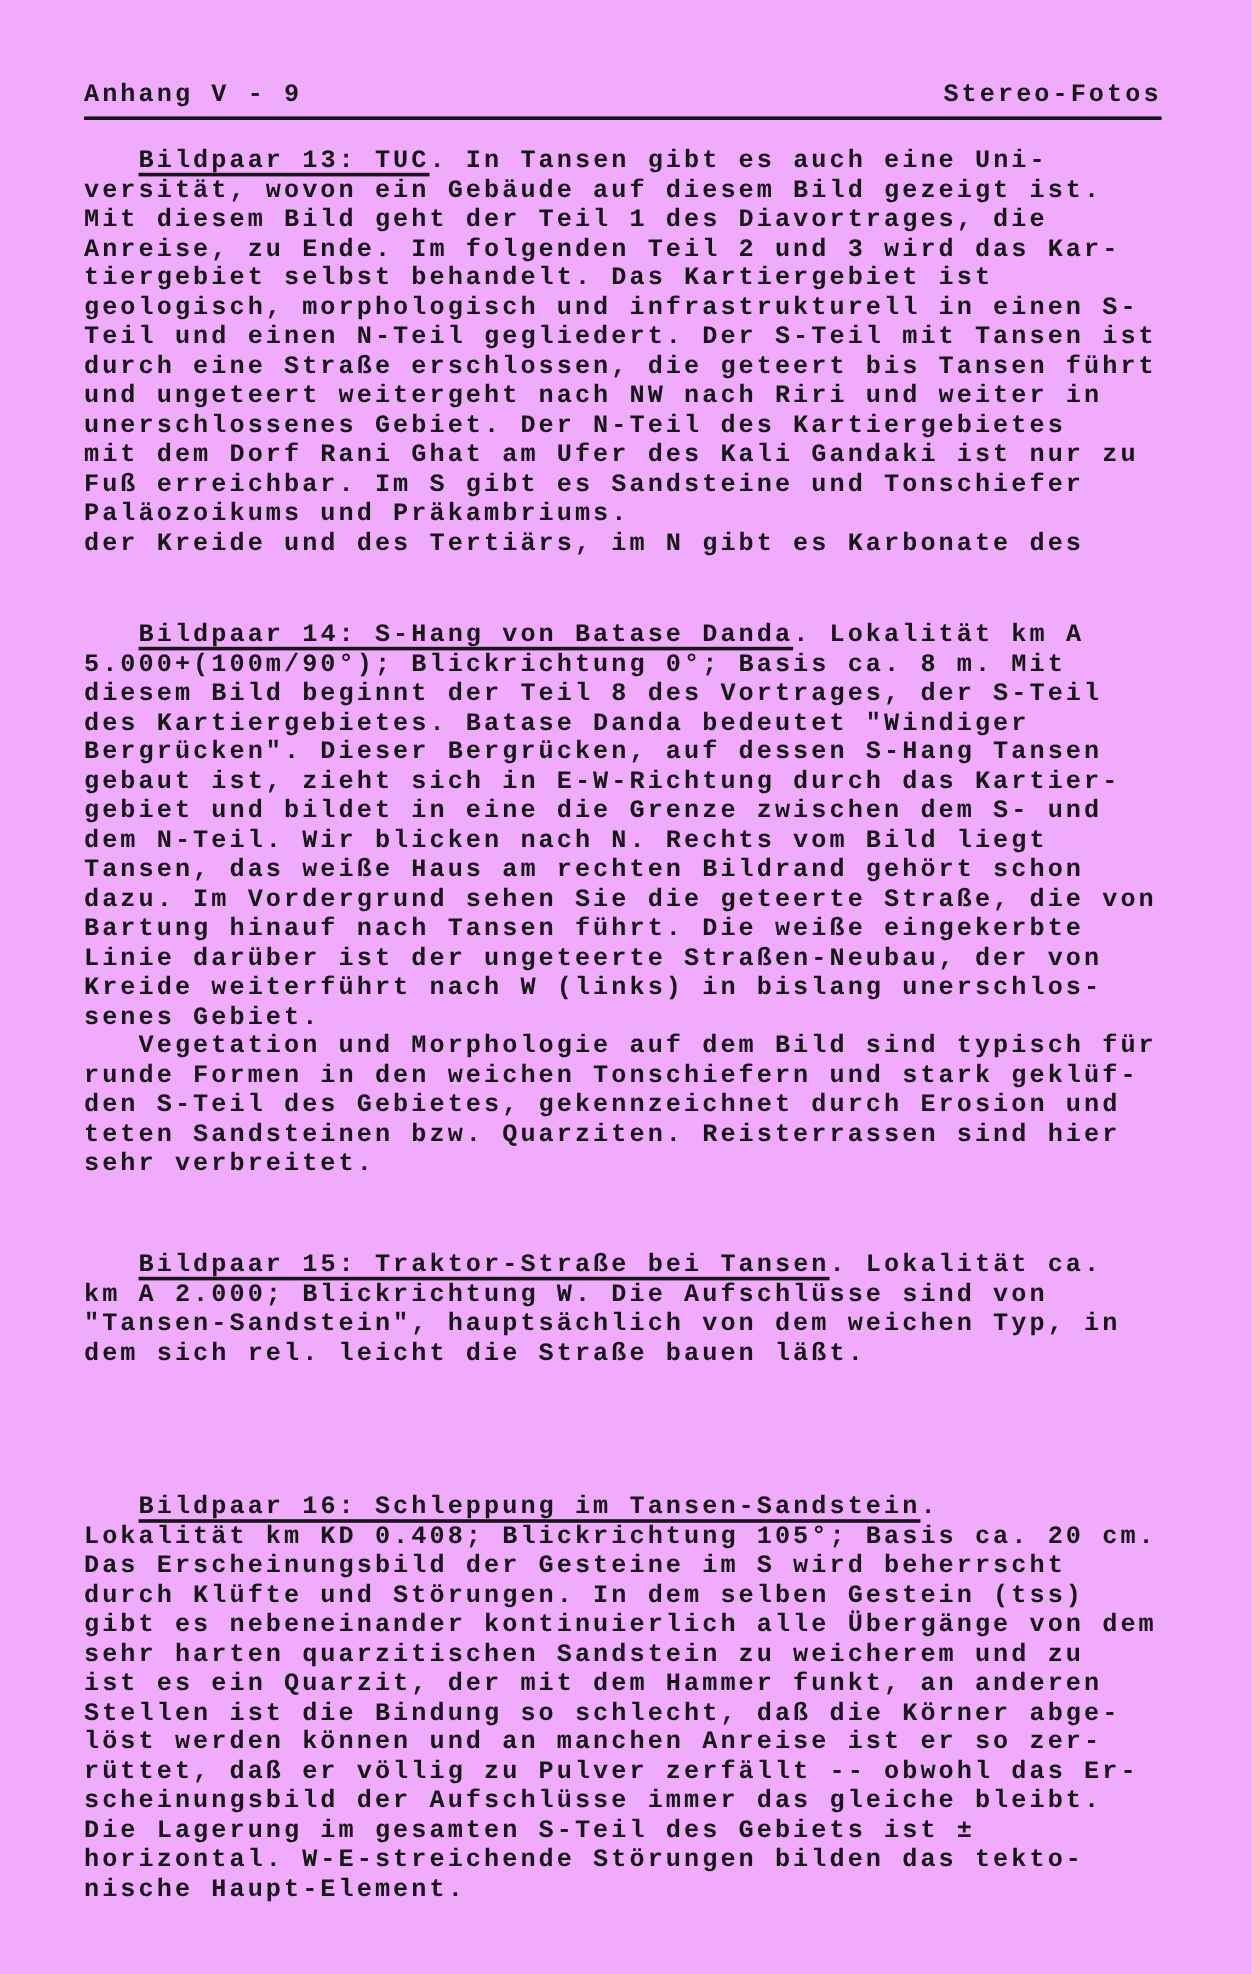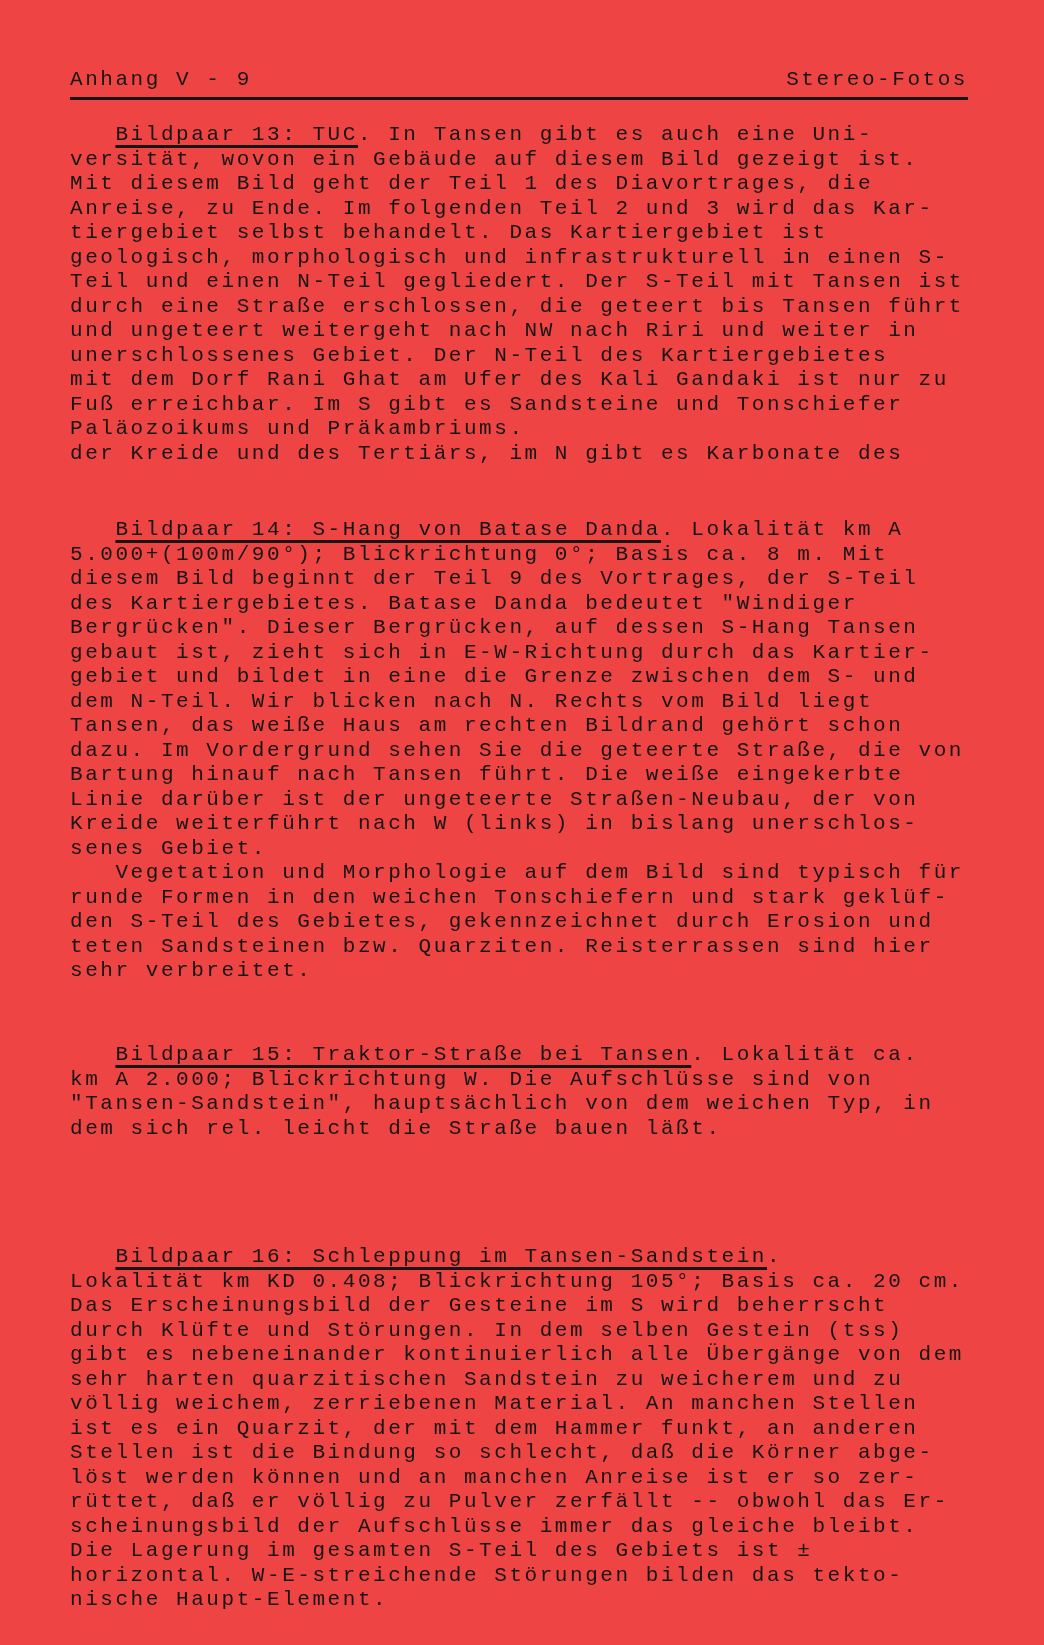--- a/index.html
+++ b/index.html
@@ -4,24 +4,24 @@
 <style>
   html, body {
     margin: 0;
     padding: 0;
     background: #ffffff;
   }
   #page {
     position: relative;
     width: 1044px;
     height: 1645px;
-    background: #ef4444;
+    background: #f0abfc;
     overflow: hidden;
     font-family: "Liberation Mono", "DejaVu Sans Mono", monospace;
-    font-weight: 400;
+    font-weight: 700;
     color: #161616;
   }
   .line {
     white-space: pre;
     font-size: 21px;
     line-height: 24.5px;
     letter-spacing: 2.55px;
   }
   #header {
     position: absolute;
@@ -72,21 +72,21 @@
         <div class="line">unerschlossenes Gebiet. Der N-Teil des Kartiergebietes</div>
         <div class="line">mit dem Dorf Rani Ghat am Ufer des Kali Gandaki ist nur zu</div>
         <div class="line">Fuß erreichbar. Im S gibt es Sandsteine und Tonschiefer</div>
         <div class="line">Paläozoikums und Präkambriums.</div>
         <div class="line">der Kreide und des Tertiärs, im N gibt es Karbonate des</div>
       </section>
 
   <section class="para">
     <div class="line heading"><span>   </span><span class="u">Bildpaar 14: S-Hang von Batase Danda</span><span>. Lokalität km A</span></div>
   <div class="line">5.000+(100m/90°); Blickrichtung 0°; Basis ca. 8 m. Mit</div>
-        <div class="line">diesem Bild beginnt der Teil 9 des Vortrages, der S-Teil</div>
+        <div class="line">diesem Bild beginnt der Teil 8 des Vortrages, der S-Teil</div>
         <div class="line">des Kartiergebietes. Batase Danda bedeutet "Windiger</div>
         <div class="line">Bergrücken". Dieser Bergrücken, auf dessen S-Hang Tansen</div>
         <div class="line">gebaut ist, zieht sich in E-W-Richtung durch das Kartier-</div>
         <div class="line">gebiet und bildet in eine die Grenze zwischen dem S- und</div>
         <div class="line">dem N-Teil. Wir blicken nach N. Rechts vom Bild liegt</div>
         <div class="line">Tansen, das weiße Haus am rechten Bildrand gehört schon</div>
         <div class="line">dazu. Im Vordergrund sehen Sie die geteerte Straße, die von</div>
         <div class="line">Bartung hinauf nach Tansen führt. Die weiße eingekerbte</div>
         <div class="line">Linie darüber ist der ungeteerte Straßen-Neubau, der von</div>
         <div class="line">Kreide weiterführt nach W (links) in bislang unerschlos-</div>
@@ -105,21 +105,20 @@
         <div class="line">dem sich rel. leicht die Straße bauen läßt.</div>
       </section>
 
   <section class="para">
     <div class="line heading"><span>   </span><span class="u">Bildpaar 16: Schleppung im Tansen-Sandstein</span><span>.</span></div>
   <div class="line">Lokalität km KD 0.408; Blickrichtung 105°; Basis ca. 20 cm.</div>
         <div class="line">Das Erscheinungsbild der Gesteine im S wird beherrscht</div>
         <div class="line">durch Klüfte und Störungen. In dem selben Gestein (tss)</div>
         <div class="line">gibt es nebeneinander kontinuierlich alle Übergänge von dem</div>
         <div class="line">sehr harten quarzitischen Sandstein zu weicherem und zu</div>
-        <div class="line">völlig weichem, zerriebenen Material. An manchen Stellen</div>
         <div class="line">ist es ein Quarzit, der mit dem Hammer funkt, an anderen</div>
         <div class="line">Stellen ist die Bindung so schlecht, daß die Körner abge-</div>
         <div class="line">löst werden können und an manchen Anreise ist er so zer-</div>
         <div class="line">rüttet, daß er völlig zu Pulver zerfällt -- obwohl das Er-</div>
         <div class="line">scheinungsbild der Aufschlüsse immer das gleiche bleibt.</div>
         <div class="line">Die Lagerung im gesamten S-Teil des Gebiets ist ±</div>
         <div class="line">horizontal. W-E-streichende Störungen bilden das tekto-</div>
         <div class="line">nische Haupt-Element.</div>
       </section>
 </main>

